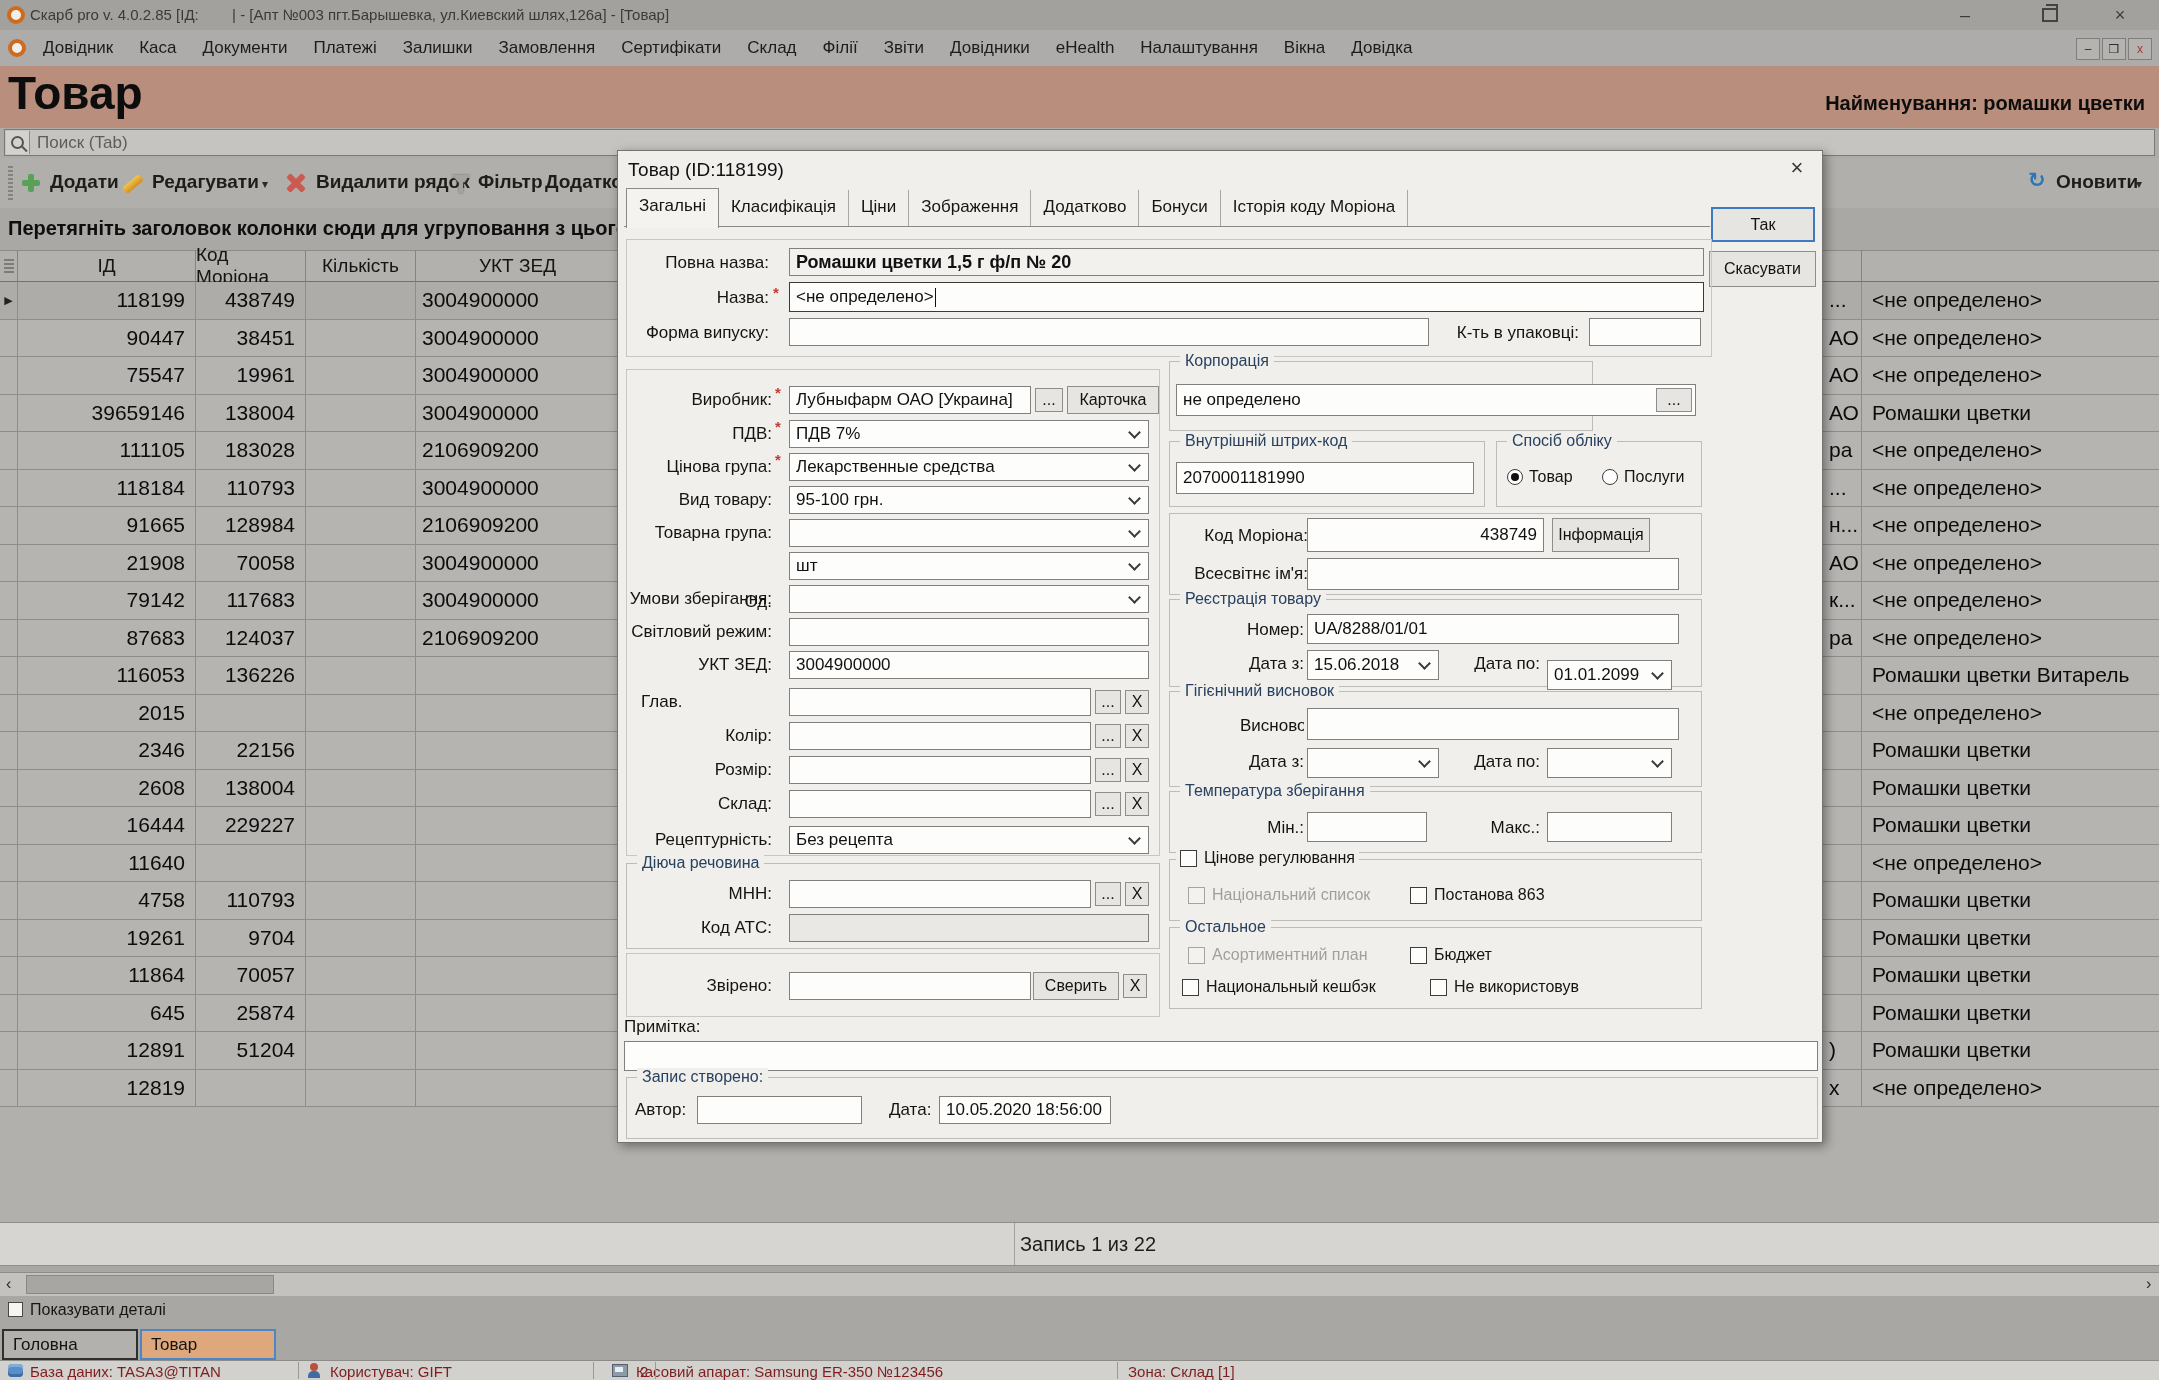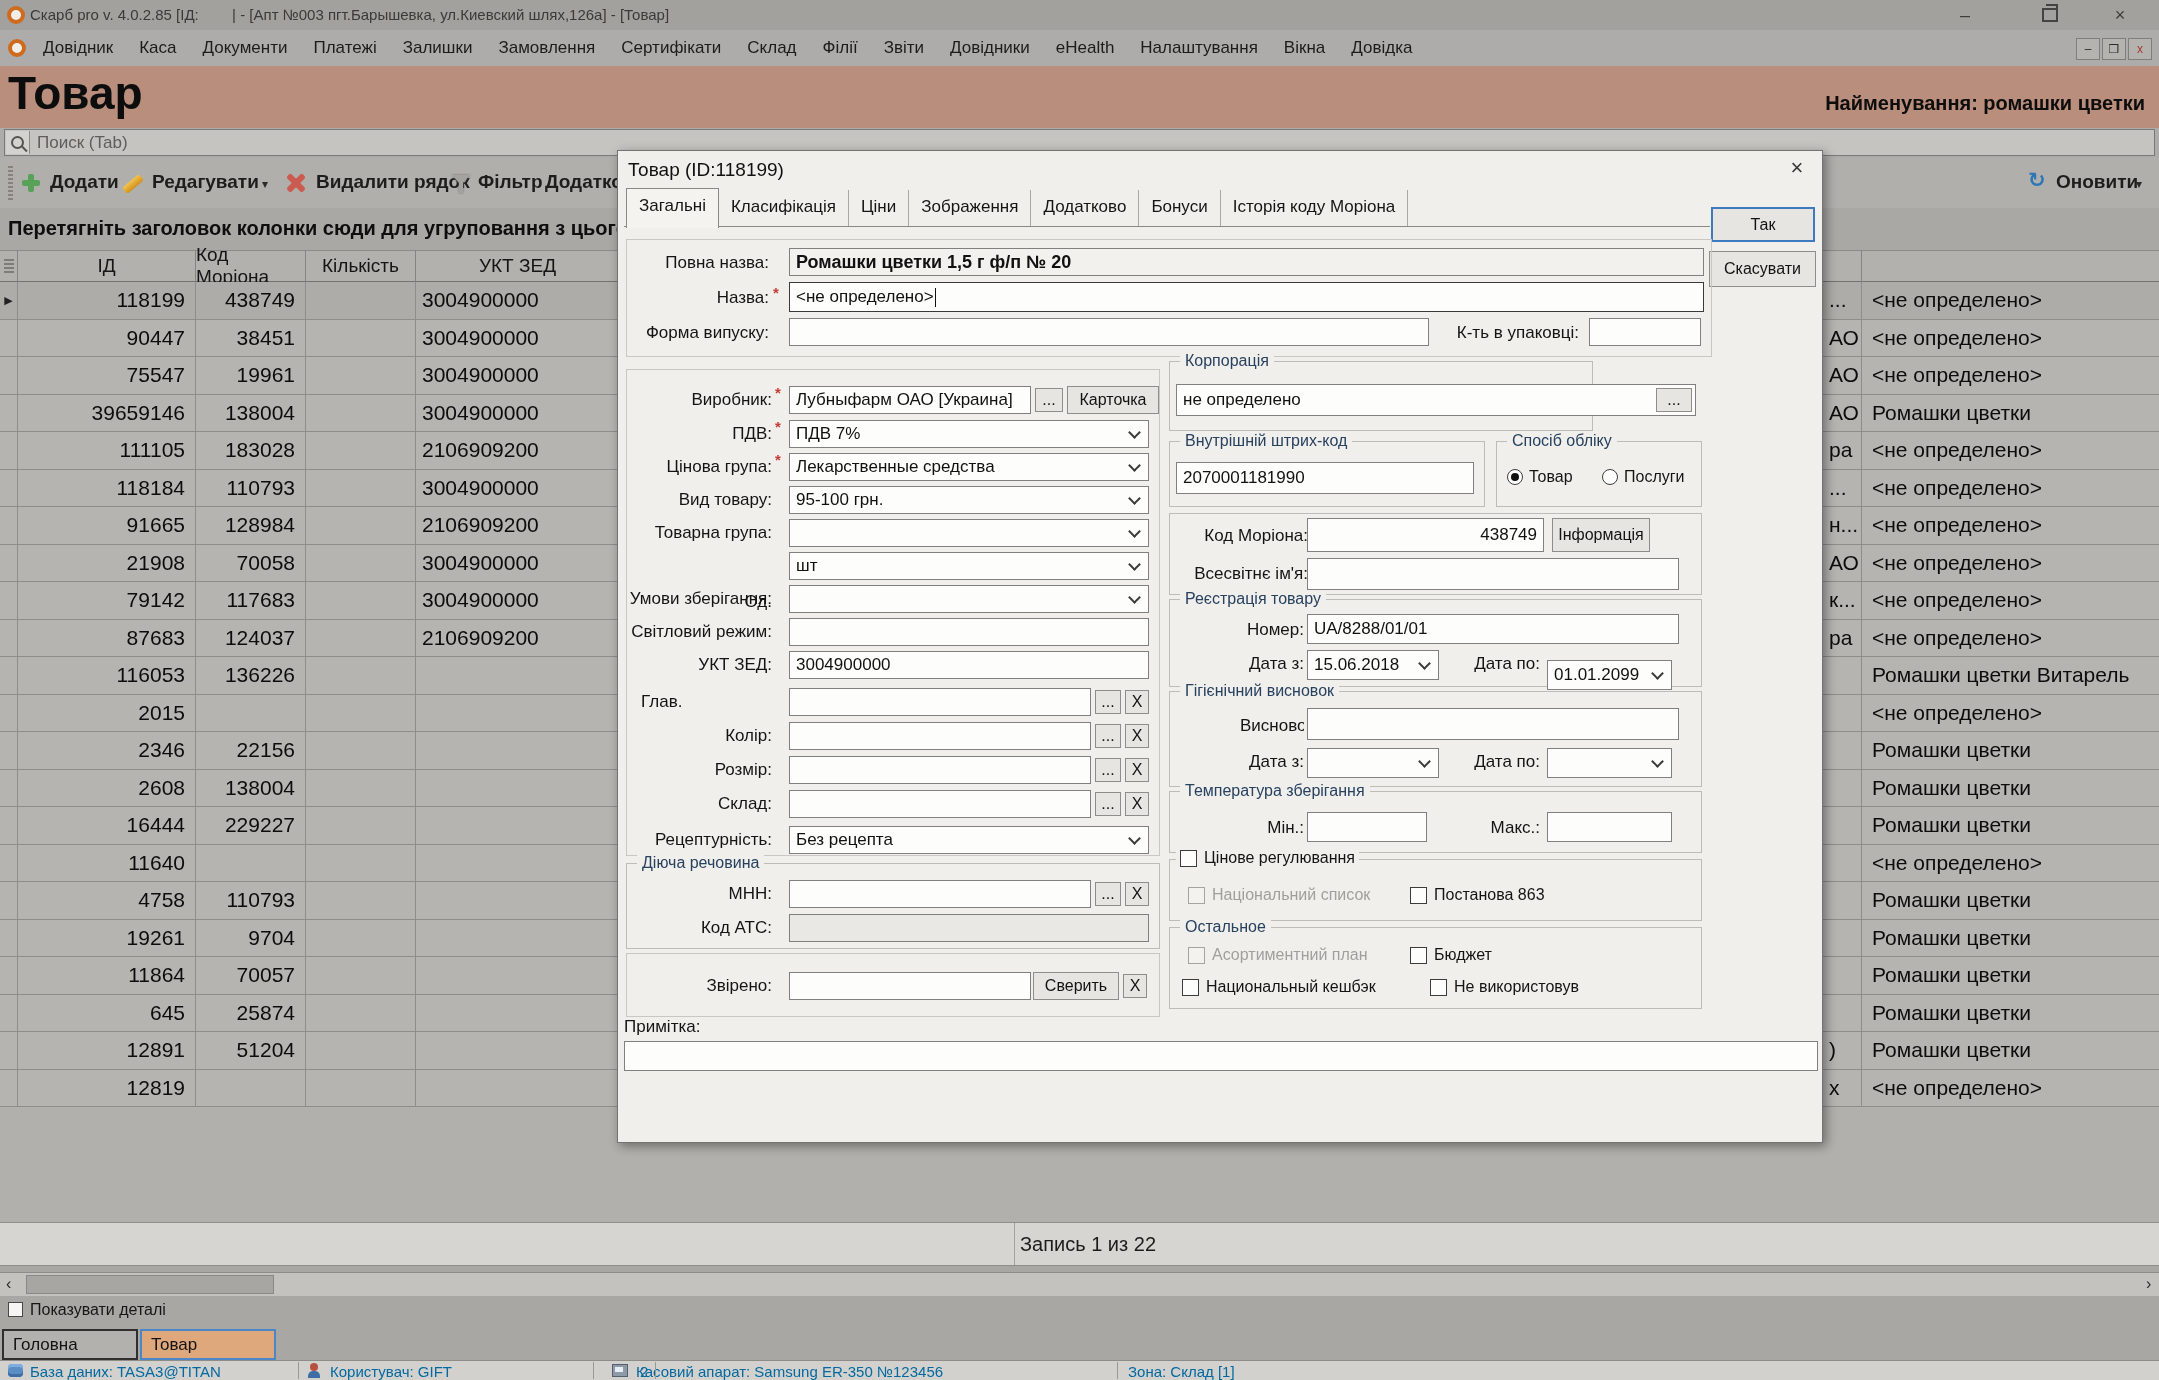--- a/index.html
+++ b/index.html
@@ -66,21 +66,21 @@
   .rb-text{position:absolute;left:1020px;top:10px;font-size:20px;color:#1c1c1a;}
   .rb-div{position:absolute;left:1014px;top:0;width:1px;height:100%;background:#a3a19e;}
   .hs{position:absolute;left:0;top:1272px;width:2159px;height:24px;background:#c4c2bf;border-top:1px solid #8e8c89;box-sizing:border-box;}
   .hs-thumb{position:absolute;left:26px;top:2px;width:248px;height:19px;background:#a8a6a3;border:1px solid #8a8886;box-sizing:border-box;}
   .hs-arrow{position:absolute;top:2px;font-size:16px;color:#2a2a28;}
   .details-row{position:absolute;left:0;top:1300px;width:2159px;height:28px;}
   .cbx{position:absolute;width:15px;height:15px;background:#f6f5f3;border:1px solid #4a4846;box-sizing:border-box;}
   .details-lbl{position:absolute;left:30px;top:1px;font-size:16px;color:#161614;}
   .btab{position:absolute;top:1329px;height:31px;box-sizing:border-box;font-size:17px;display:flex;align-items:center;padding-left:9px;color:#131311;}
   .sb{position:absolute;left:0;top:1360px;width:2159px;height:20px;background:#d2d1ce;border-top:1px solid #8e8c89;box-sizing:border-box;}
-  .sb-it{position:absolute;top:2px;font-size:15px;color:#0369a1;white-space:pre;}
+  .sb-it{position:absolute;top:2px;font-size:15px;color:#7f1d1d;white-space:pre;}
   .sb-sep{position:absolute;top:1px;width:1px;height:17px;background:#9b9996;}
   .ic-db{position:absolute;top:3px;width:15px;height:13px;background:#5b8ec4;border-radius:4px;box-shadow:inset 0 3px 0 #7fade0, inset 0 -3px 0 #3f6ea5;}
   .ic-user{position:absolute;top:2px;width:14px;height:15px;}
   .ic-user::before{content:"";position:absolute;left:3px;top:0;width:8px;height:8px;border-radius:50%;background:#b8503f;}
   .ic-user::after{content:"";position:absolute;left:1px;bottom:0;width:12px;height:7px;border-radius:5px 5px 0 0;background:#3f6ea5;}
   .ic-dev{position:absolute;top:3px;width:16px;height:13px;background:#8f9aa8;border:1px solid #55606e;box-sizing:border-box;}
   .ic-dev::after{content:"";position:absolute;left:2px;top:2px;width:8px;height:5px;background:#e8eef5;}
 
   
   .dialog{position:absolute;left:617px;top:150px;width:1206px;height:993px;background:#f0efec;border:1px solid #757371;box-sizing:border-box;box-shadow:3px 3px 10px rgba(0,0,0,.4);z-index:20;}
@@ -539,20 +539,27 @@
     <div class="panel" style="left:8px;top:802px;width:534px;height:64px;">
       <span class="lblr" style="left:0;top:22px;width:145px;">Звірено:</span>
       <div class="fld" style="left:162px;top:18px;width:242px;height:28px;"></div>
       <div class="btn" style="left:406px;top:18px;width:86px;height:28px;">Сверить</div>
       <div class="btn" style="left:496px;top:20px;width:24px;height:24px;">X</div>
     </div>
 
     <span class="lbll" style="left:6px;top:866px;">Примітка:</span>
     <div class="fld" style="left:6px;top:890px;width:1194px;height:30px;"><span></span></div>
 
+    <div class="grp" style="left:8px;top:926px;width:1192px;height:62px;">
+      <span class="lg">Запис створено:</span>
+      <span class="lbll" style="left:8px;top:22px;">Автор:</span>
+      <div class="fld" style="left:70px;top:18px;width:165px;height:28px;"><span></span></div>
+      <span class="lbll" style="left:262px;top:22px;">Дата:</span>
+      <div class="fld" style="left:312px;top:18px;width:172px;height:28px;"><span>10.05.2020 18:56:00</span></div>
+    </div>
 
     <div class="grp" style="left:551px;top:210px;width:424px;height:70px;">
       <span class="lg">Корпорація</span>
       <div class="fld" style="left:6px;top:22px;width:520px;height:32px;"><span>не определено</span></div>
       <div class="btn" style="left:486px;top:26px;width:36px;height:24px;">...</div>
     </div>
 
     <div class="grp" style="left:551px;top:290px;width:316px;height:66px;">
       <span class="lg">Внутрішній штрих-код</span>
       <div class="fld" style="left:6px;top:20px;width:298px;height:32px;"><span>2070001181990</span></div>

